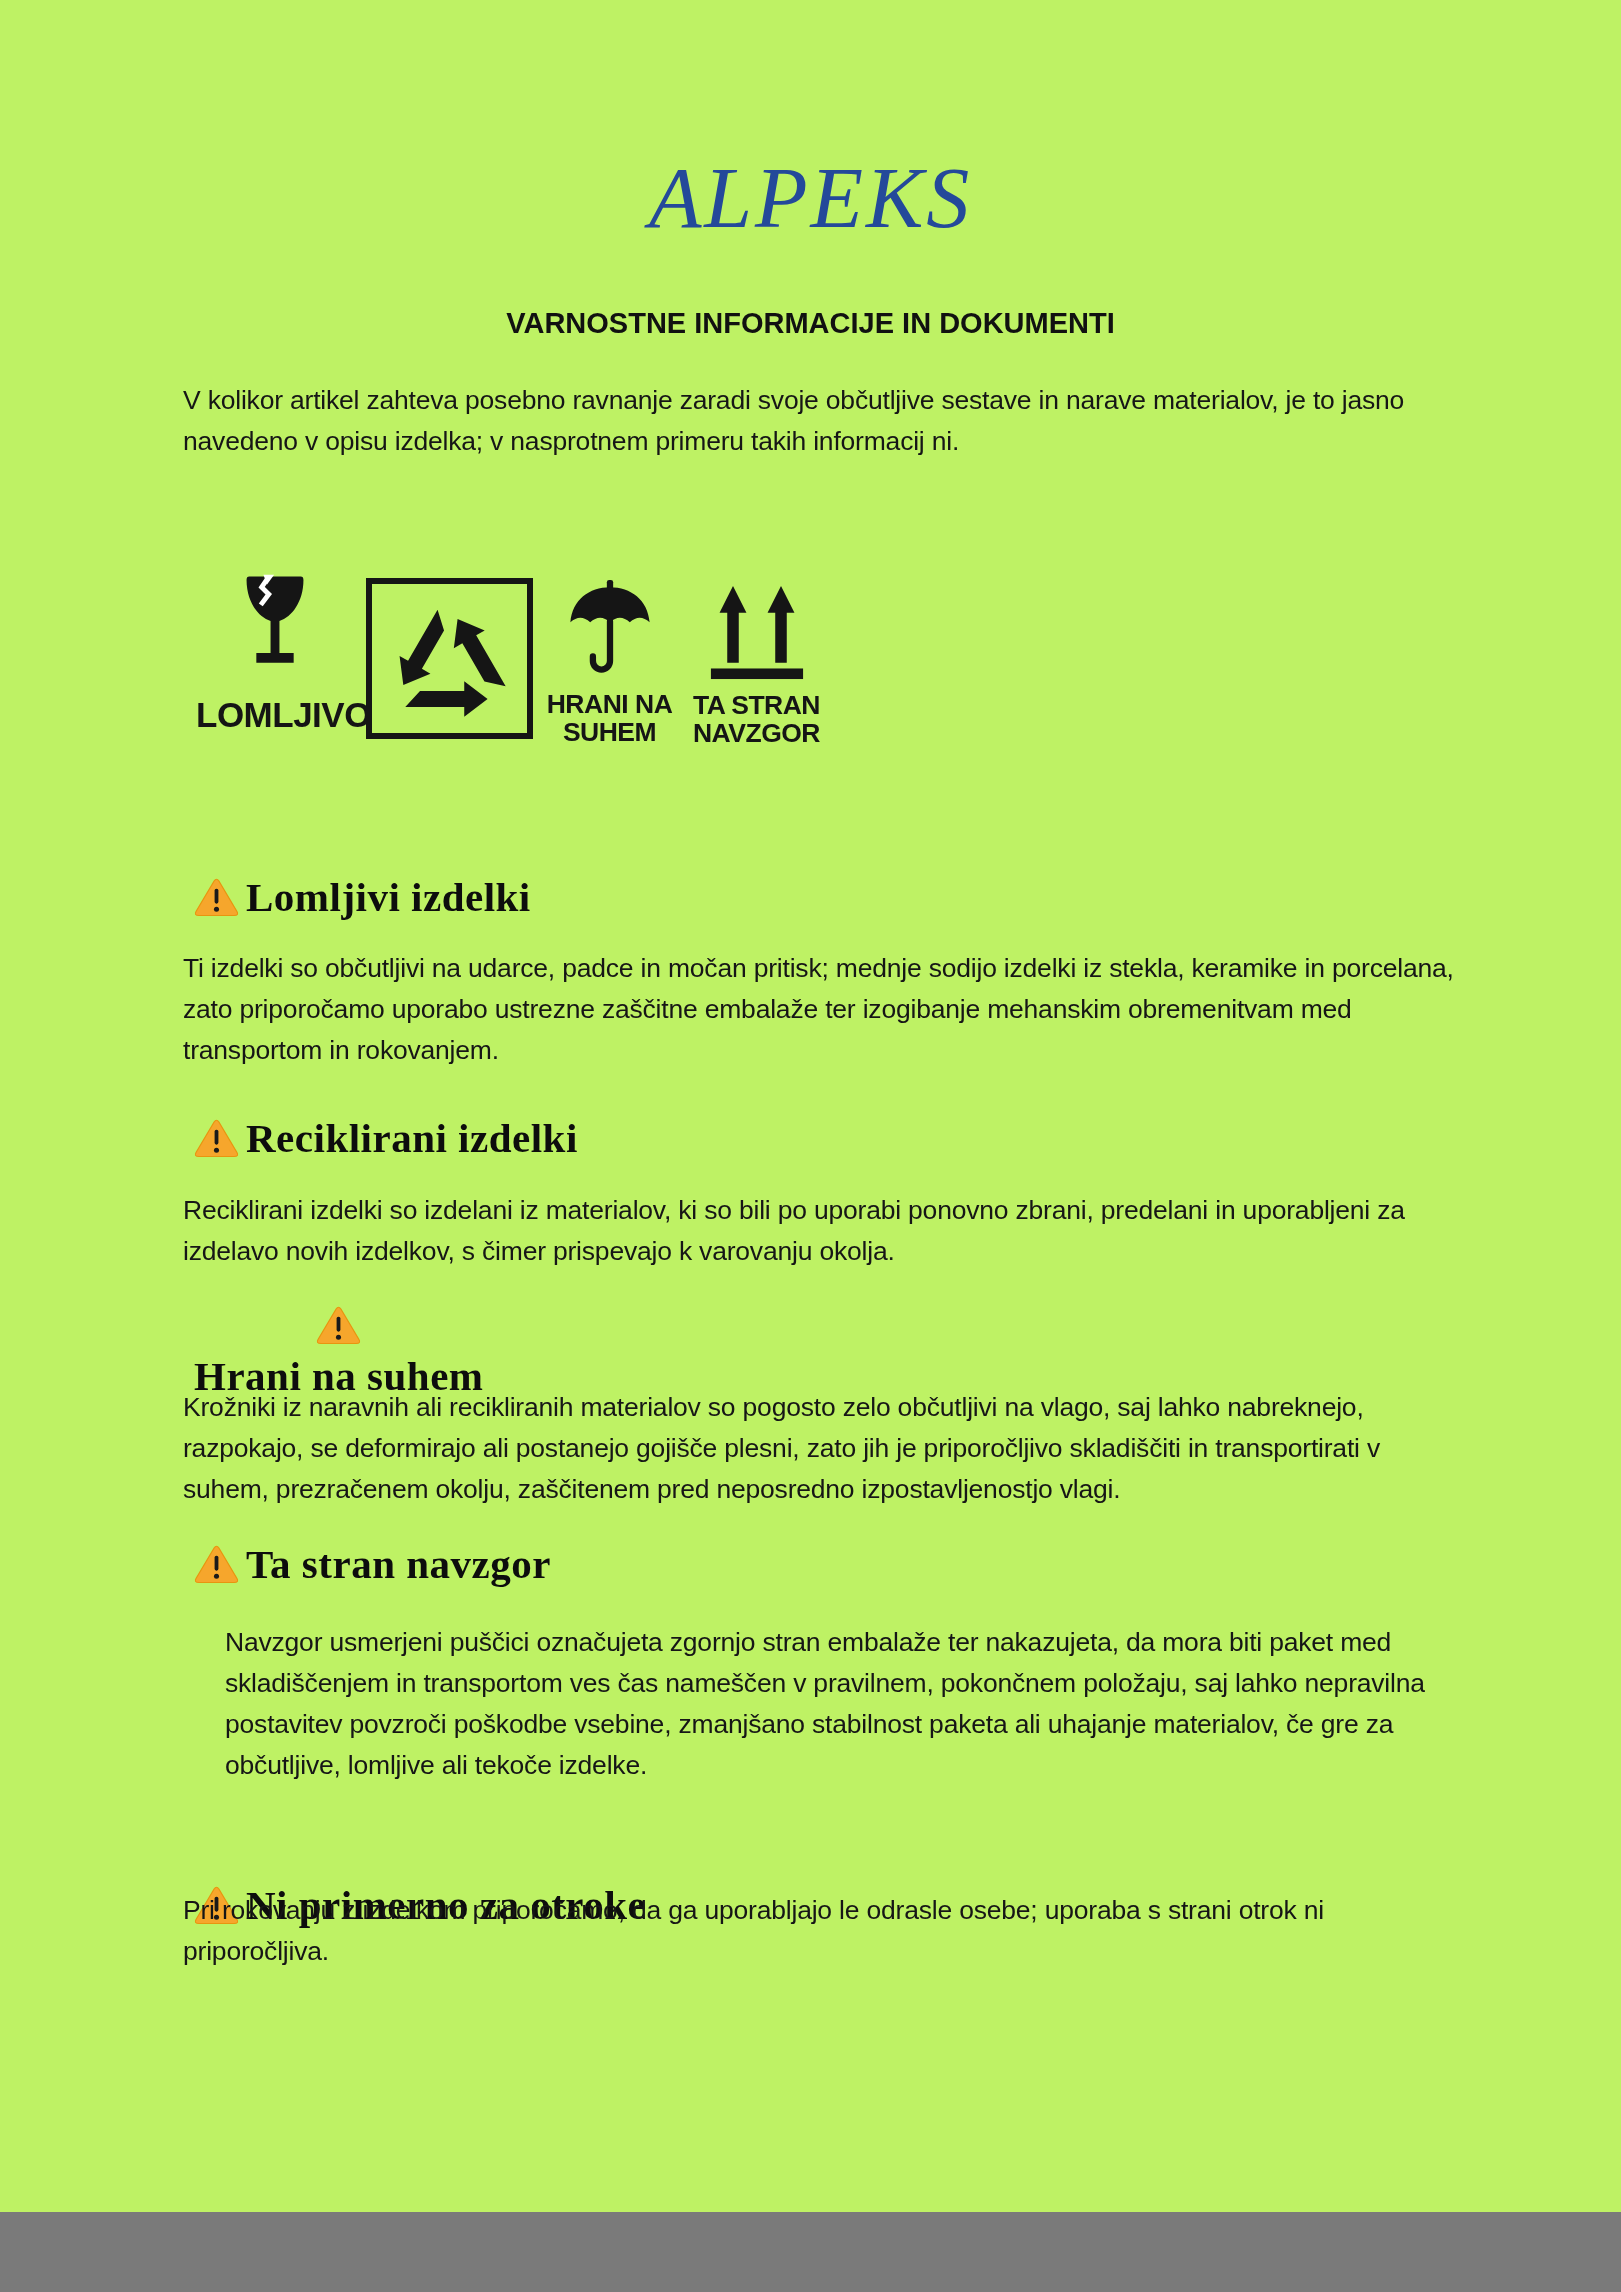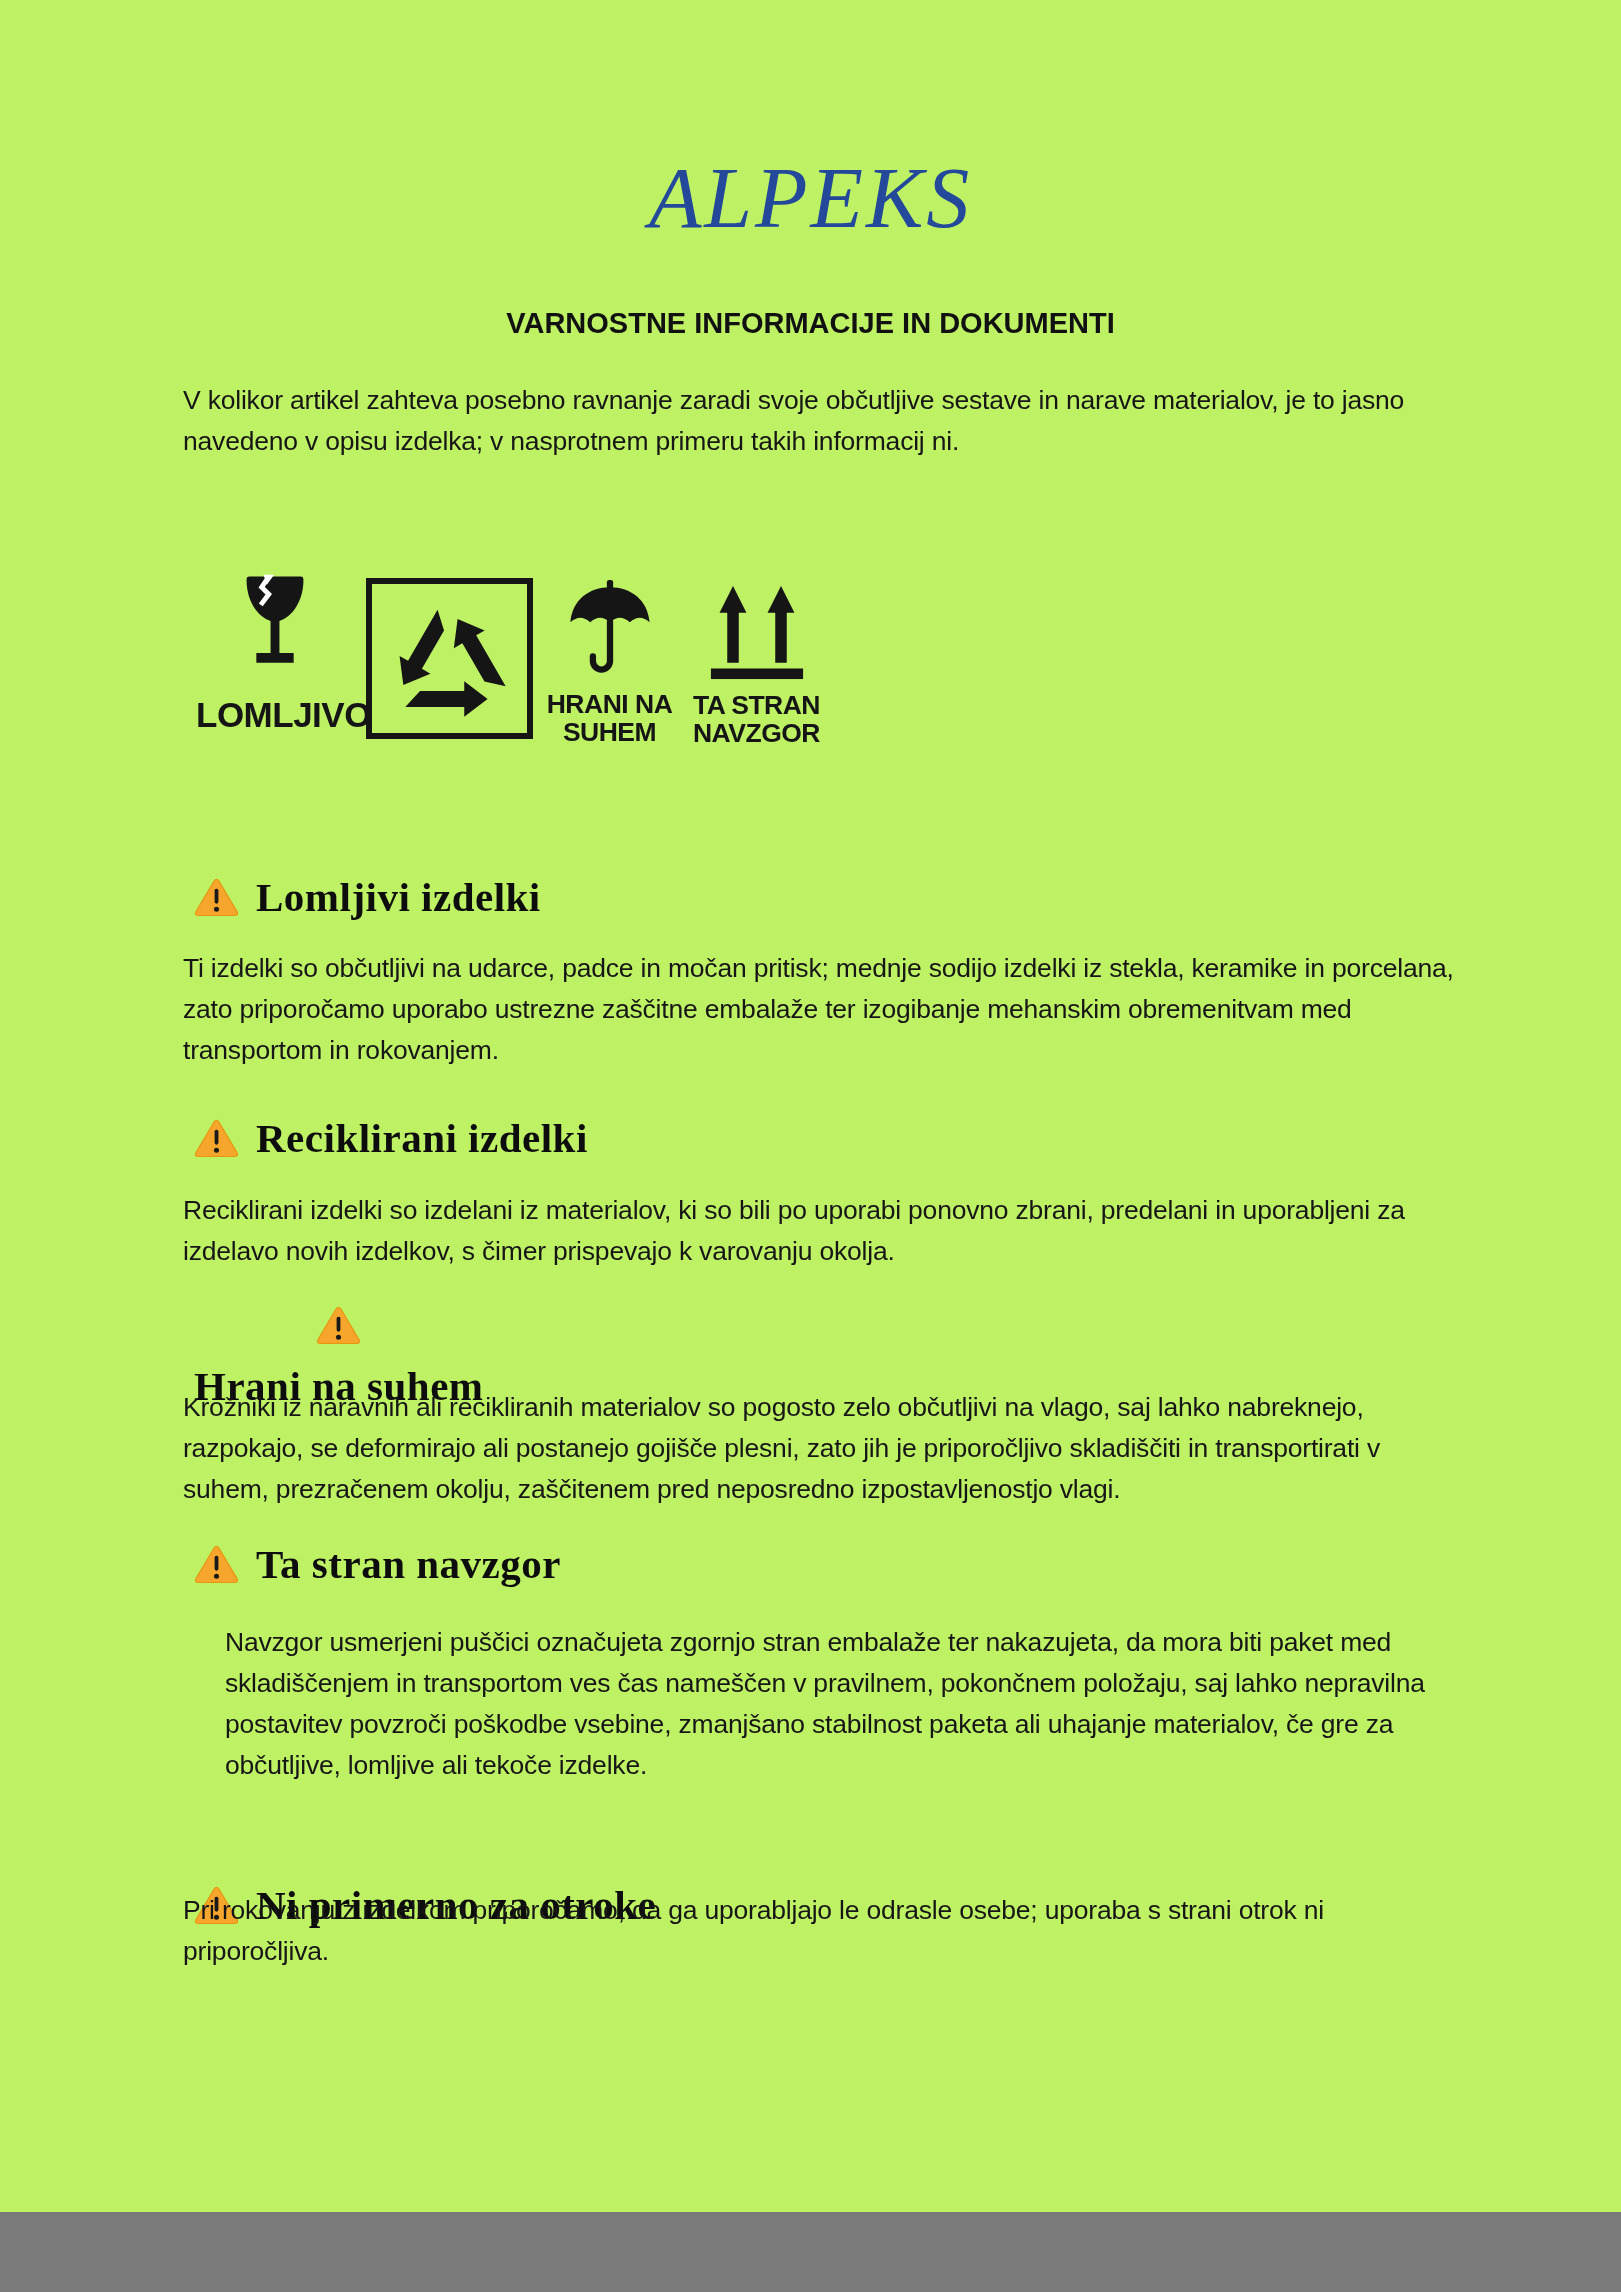--- a/index.html
+++ b/index.html
@@ -58,21 +58,21 @@
   .sym-up  { left:691px; top:584px; width:131px; }
   .symbol-label {
     font-weight:bold; color:#151515; letter-spacing:-0.5px;
   }
   .label-big { margin-top:13.7px; font-size:35px; line-height:37px; white-space:nowrap; }
   .label-two { margin-top:10.8px; font-size:26.5px; line-height:28px; }
   .label-two span { display:block; }
   
   .section-heading {
     position:absolute; left:194px;
-    display:flex; align-items:center; gap:17px;
+    display:flex; align-items:center; gap:7px;
     height:47px;
   }
   .section-heading .warn { flex:0 0 auto; }
   .section-heading .h-text {
     font-family:"Liberation Serif", serif;
     font-weight:bold; font-size:41px; line-height:47px;
     letter-spacing:0.5px; color:#0d0d0d;
     white-space:nowrap;
   }
   .h-1 { top:874px; }

